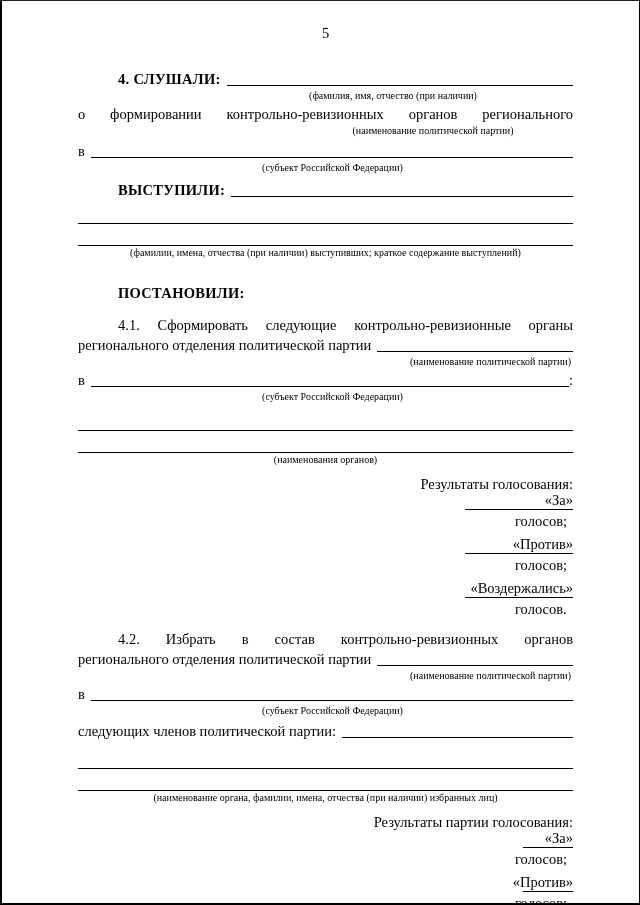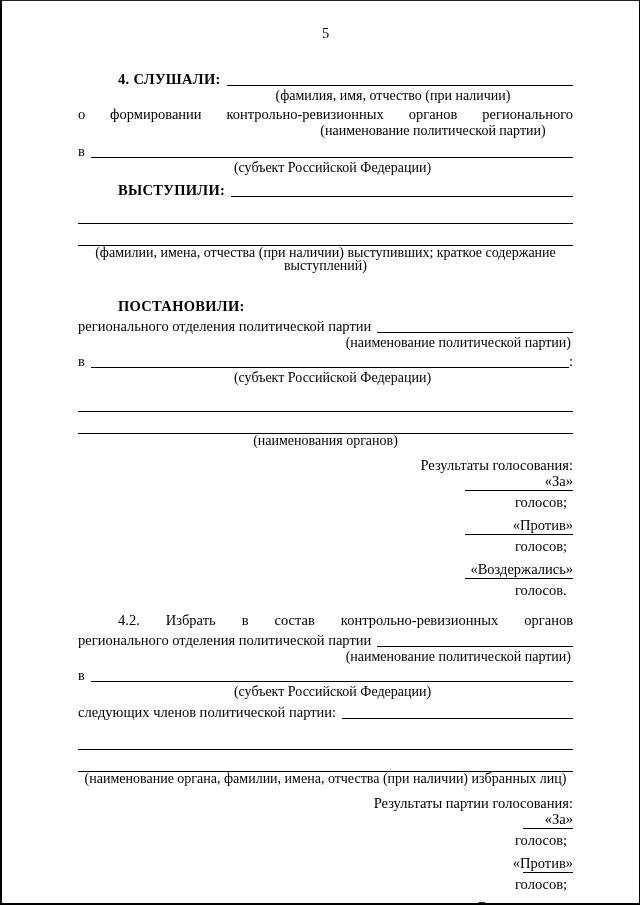--- a/index.html
+++ b/index.html
@@ -26,21 +26,21 @@
   .indent { padding-left: 40px; }
   .fill {
     flex: 1;
     border-bottom: 1px solid #000;
     height: 1px;
     margin: 0 0 3px 6px;
     align-self: flex-end;
   }
   .justify-line { text-align: justify; text-align-last: justify; }
   .ti { text-indent: 40px; }
-  .cap { font-size: 14px; line-height: 13px; text-align: center; margin-bottom: 2px; }
+  .cap { font-size: 10px; line-height: 13px; text-align: center; margin-bottom: 2px; }
   .cap-fio { padding-left: 135px; }
   .cap-party1 { padding-left: 215px; }
   .cap-subject { padding-left: 14px; }
   .cap-right { text-align: right; padding-right: 2px; }
   .fill-line { border-bottom: 1px solid #000; height: 21px; }
   .blank-group { margin-top: 2px; }
   .mt4 { margin-top: 4px; } .mt6 { margin-top: 6px; } .mt12 { margin-top: 12px; } .mt24 { margin-top: 24px; }
   .votes { padding-left: 40px; margin-top: 10px; }
   .vrow { display: flex; align-items: flex-end; margin-bottom: 7px; line-height: 16px; flex-direction: column; }
   .vrow > span { white-space: nowrap; }
@@ -80,20 +80,21 @@
     <span class="fill"></span>
   </div>
   <div class="blank-group">
     <div class="fill-line"></div>
     <div class="fill-line"></div>
   </div>
   <div class="cap">(фамилии, имена, отчества (при наличии) выступивших; краткое содержание выступлений)</div>
 
   <div class="indent bold mt24">ПОСТАНОВИЛИ:</div>
 
+  <div class="justify-line ti mt12">4.1. Сформировать следующие контрольно-ревизионные органы</div>
   <div class="row">
     <span>регионального отделения политической партии</span>
     <span class="fill"></span>
   </div>
   <div class="cap cap-right">(наименование политической партии)</div>
 
   <div class="row">
     <span>в</span>
     <span class="fill"></span>
     <span>:</span>

